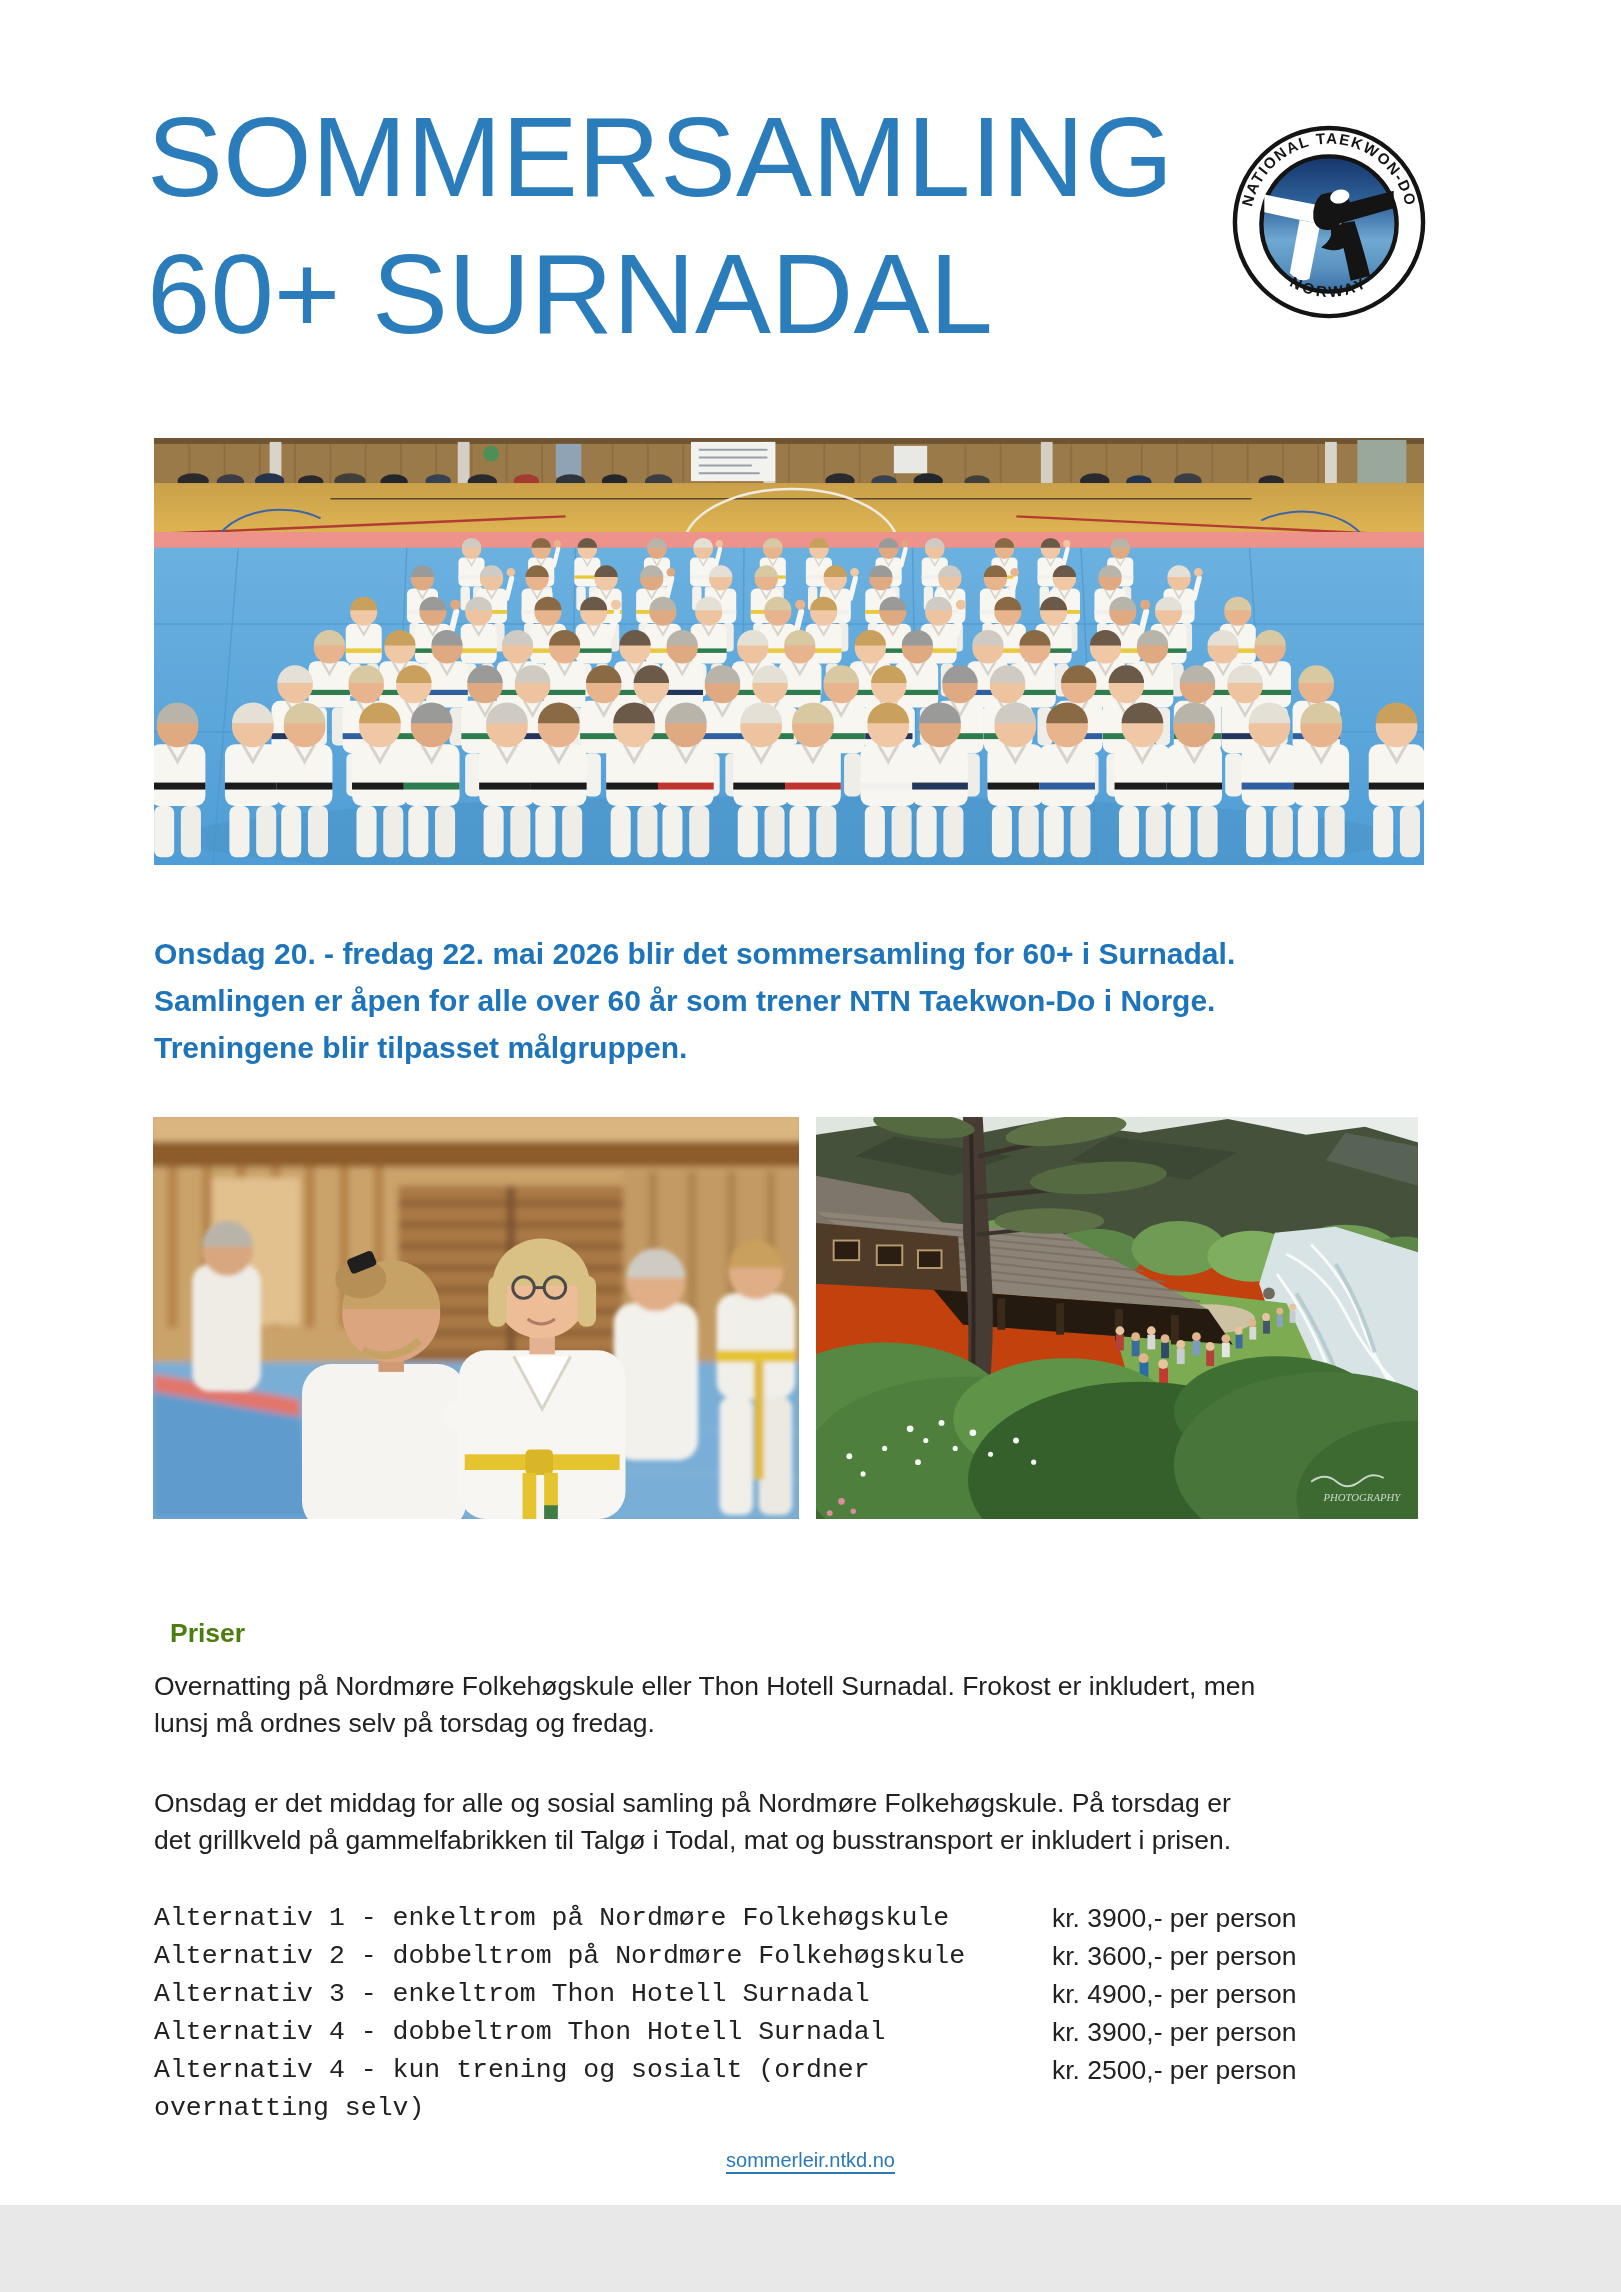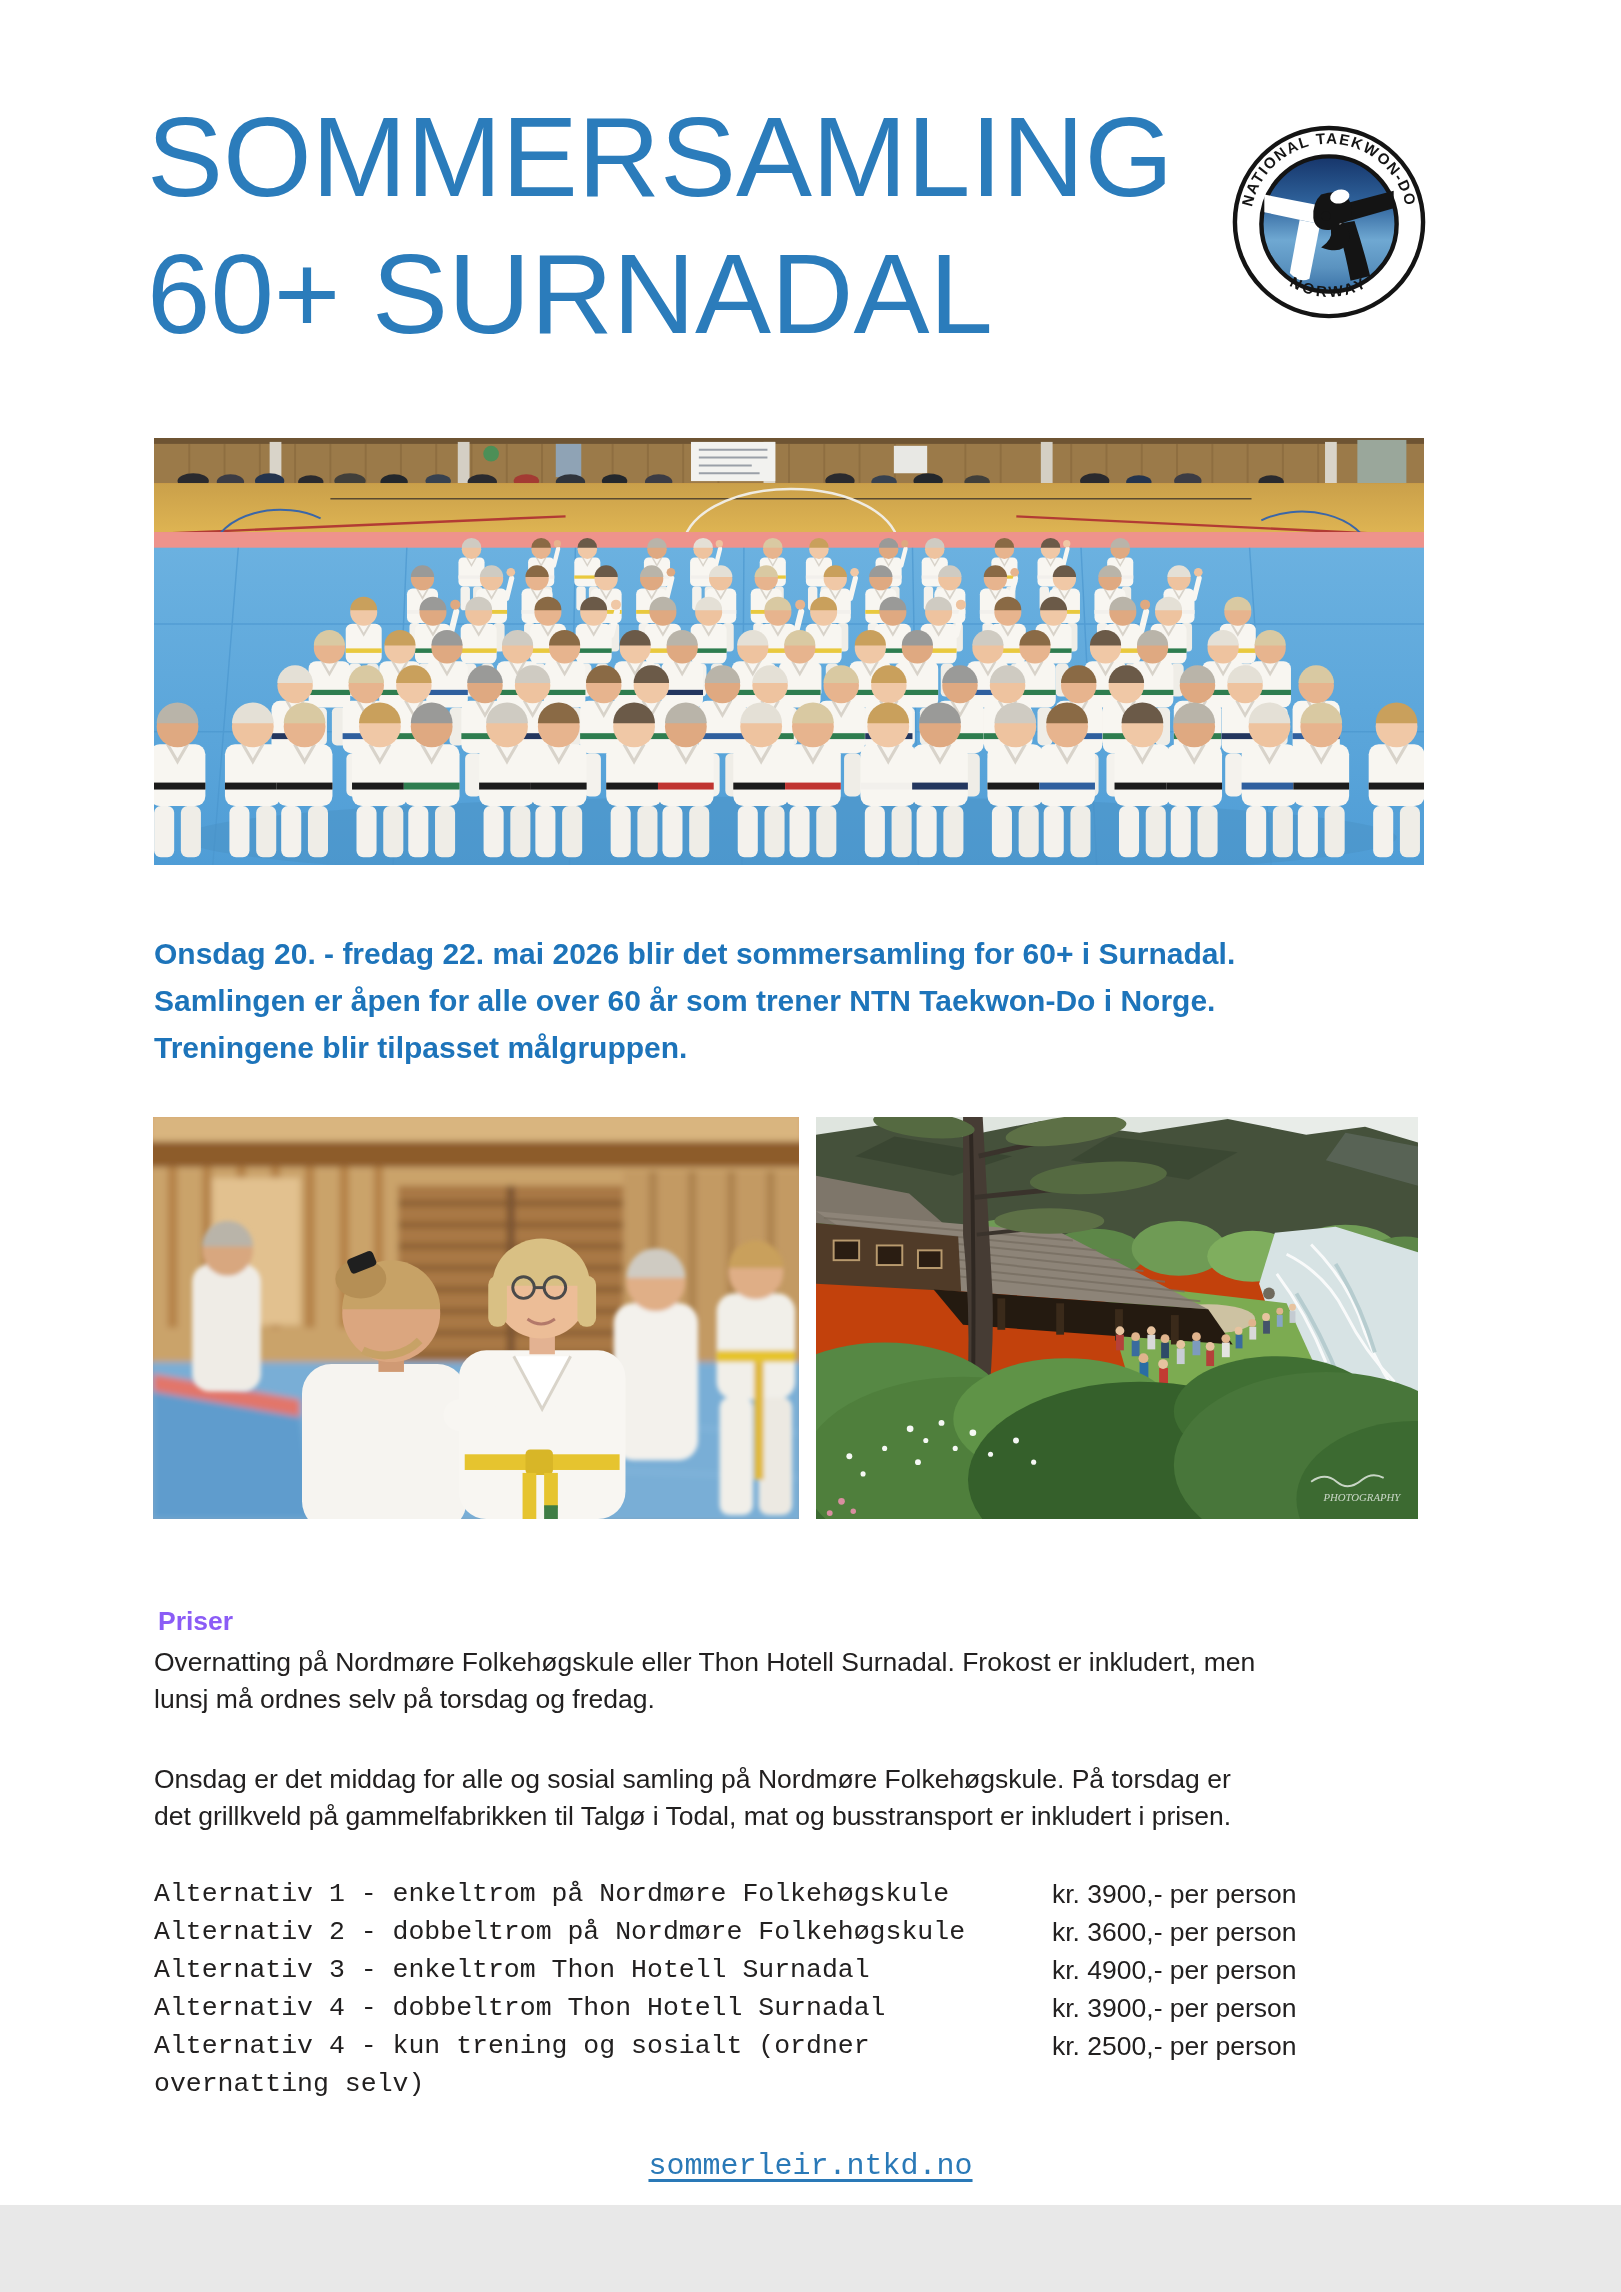--- a/index.html
+++ b/index.html
@@ -19,31 +19,31 @@
   .photo{position:absolute; overflow:hidden; background:#c2410c;}
   .photo svg{display:block; width:100%; height:100%;}
   .group-photo{left:154px; top:438px; width:1270px; height:427px;}
   .training-photo{left:153px; top:1117px; width:646px; height:402px;}
   .venue-photo{left:816px; top:1117px; width:602px; height:402px;}
   .intro{
     position:absolute; left:154px; top:930px; width:1294px;
     font-size:30px; line-height:47px; font-weight:700; color:#1d74ba;
   }
   .prices{position:absolute; left:154px; top:1599px; width:1343px; font-size:26.5px; line-height:37px;}
-  .prices h2{margin:4px; font-size:26.5px; line-height:37px; font-weight:700; color:#8b5cf6;}
+  .prices h2{margin:16px; font-size:26.5px; line-height:37px; font-weight:700; color:#4d7c0f;}
   .para{margin:0;}
   .para2{margin-top:43px;}
   .alts{margin-top:40px;}
   .alt-row{display:flex; line-height:38px;}
   .alt-label{flex:0 0 898px;font-family:Liberation Mono, monospace;}
   .alt-price{flex:1;}
   .footer{position:absolute; left:0; top:2149px; width:1621px; text-align:center;}
   .footer a{
-    font-size:30px; color:#2a79b7; text-decoration:underline;
-    text-underline-offset:4.9px; cursor:pointer;font-family:Liberation Mono, monospace;
+    font-size:20px; color:#2a79b7; text-decoration:underline;
+    text-underline-offset:4.9px; cursor:pointer;
   }
 </style>
 </head>
 <body>
 
 <div class="page">
 
   <h1 class="title">
     <span class="line">SOMMERSAMLING</span>
     <span class="line">60+ SURNADAL</span>

